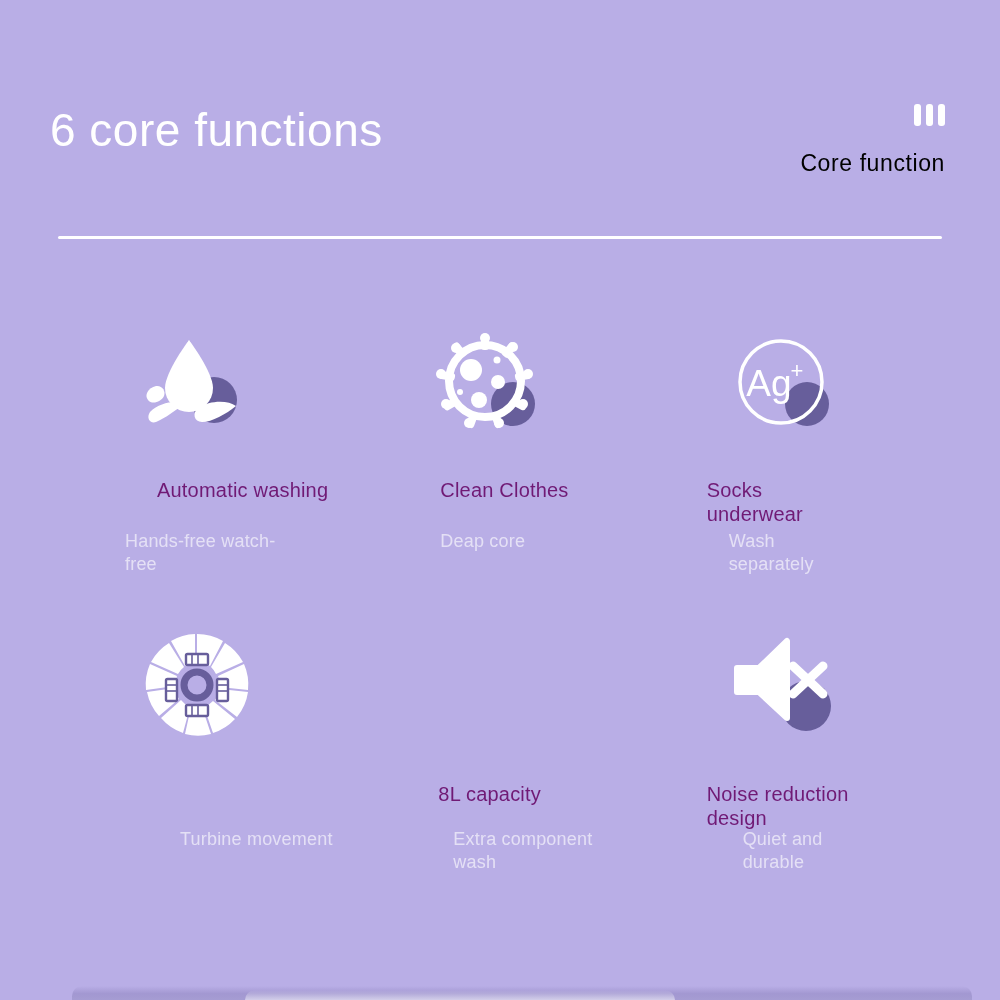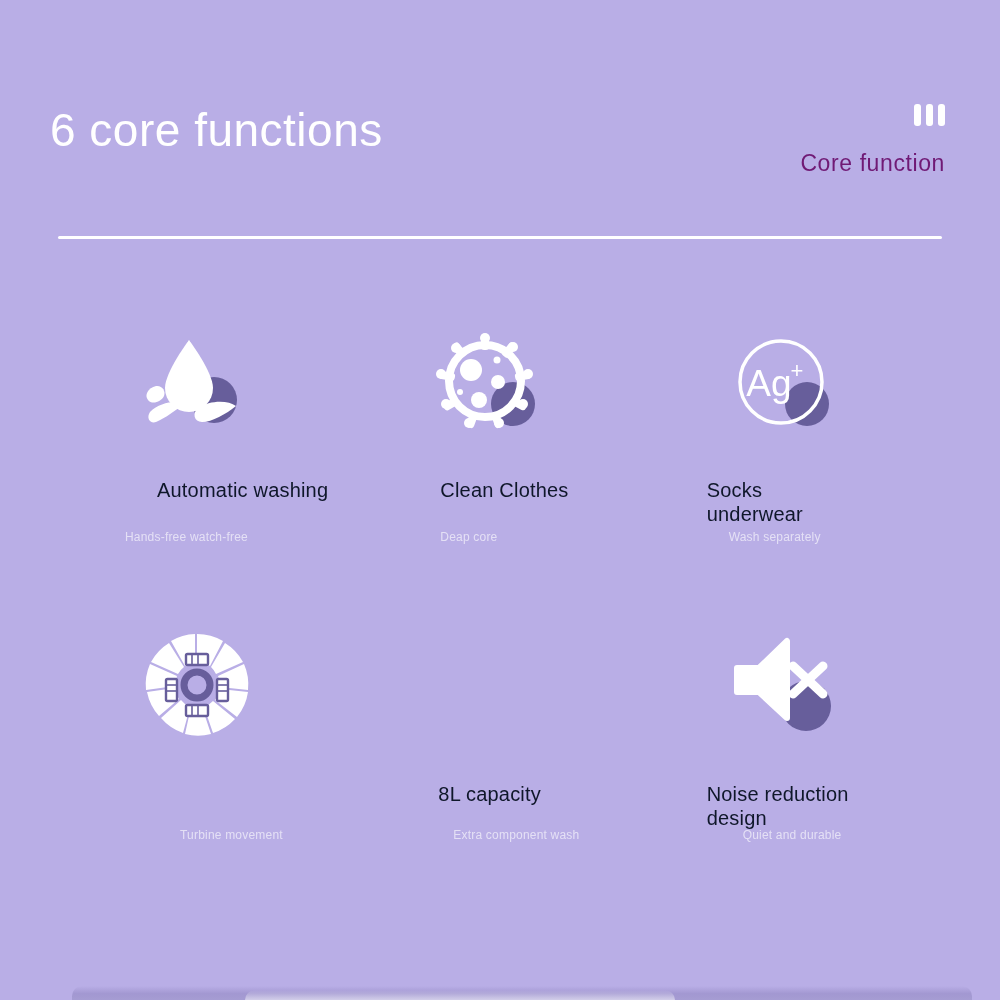--- a/index.html
+++ b/index.html
@@ -46,21 +46,21 @@
     height: 22px;
     background: #ffffff;
     border-radius: 3px;
   }
   #eyebrow {
     position: absolute;
     right: 55px;
     top: 150px;
     font-size: 23px;
     font-weight: 400;
-    color: #701a75;
+    color: #000000;
     letter-spacing: 0.6px;
     white-space: nowrap;
   }
   #divider {
     position: absolute;
     left: 58px;
     top: 236px;
     width: 884px;
     height: 3px;
     background: #ffffff;
@@ -93,29 +93,29 @@
     width: 110px;
     height: 110px;
     overflow: visible;
   }
   .f-title {
     position: absolute;
     top: 148px;
     width: 175px;
     font-size: 20px;
     font-weight: 400;
-    color: #0f172a;
+    color: #701a75;
     line-height: 1.22;
     letter-spacing: 0.2px;
   }
   .f-sub {
     position: absolute;
     top: 200px;
     width: 155px;
-    font-size: 12px;
+    font-size: 18px;
     font-weight: 400;
     color: #ffffff;
     opacity: 0.62;
     line-height: 1.25;
     letter-spacing: 0.2px;
   }
 
   
   .col1 .f-title { left: 97px; }
   .col1 .f-sub   { left: 65px; }

